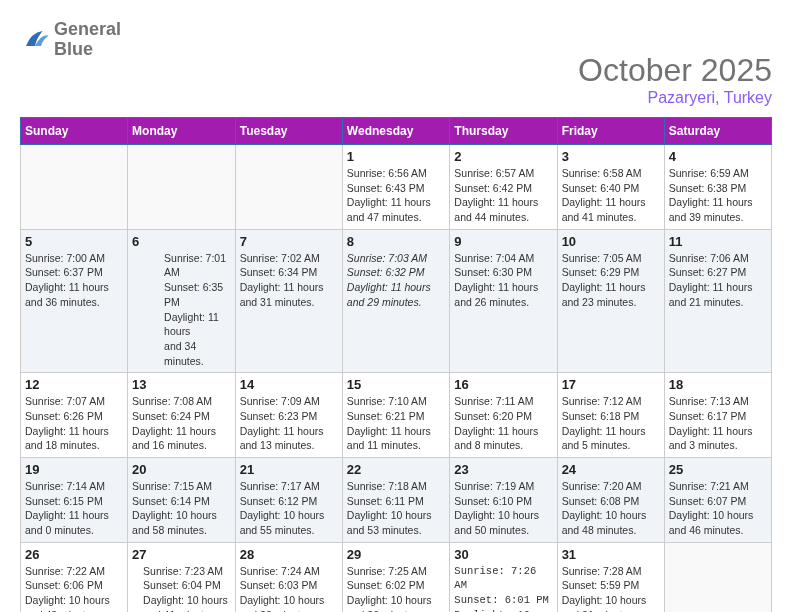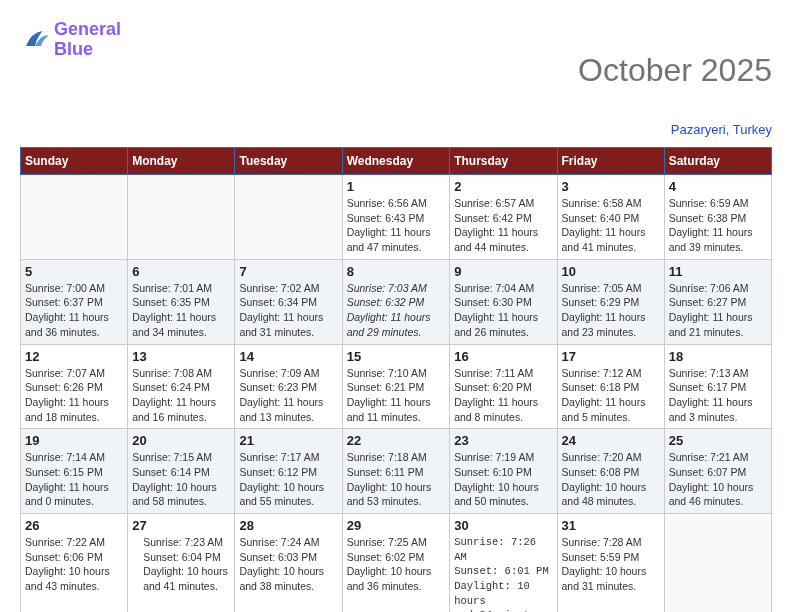--- a/index.html
+++ b/index.html
@@ -21,47 +21,46 @@
       align-items: center;
       gap: 4px;
     }
     .logo-text {
       font-size: 18px;
       font-weight: bold;
       line-height: 1.1;
       color: #333;
     }
     .logo-text span {
-      color: #8b5cf6;
+      color: #737373;
     }
     .logo-bird {
       width: 30px;
       height: 30px;
     }
     .title-block {
       text-align: right;
     }
     .month-title {
       font-size: 32px;
       font-weight: normal;
       color: #737373;
       margin-top: 32px;
     }
     .location-title {
-      font-size: 13px;
-      color: #1d4ed8;
-      margin-top: 33px;
+      font-size: 16px;
+      color: #8b5cf6;
     }
     .calendar {
       width: 100%;
       border-collapse: collapse;
       font-size: 11px;
     }
     .calendar th {
-      background: #7f1d1d;
+      background: #a21caf;
       color: #fff;
       padding: 6px 4px;
       text-align: left;
       font-size: 12px;
       font-weight: bold;
       border: 1px solid #2e6db4;
     }
     .calendar td {
       border: 1px solid #ccc;
       vertical-align: top;
@@ -157,21 +156,21 @@
       <tr class="row-shaded">
         <td>
           <div class="day-number">5</div>
           <div class="day-info" style="white-space: pre-line;">Sunrise: 7:00 AM
 Sunset: 6:37 PM
 Daylight: 11 hours
 and 36 minutes.</div>
         </td>
         <td>
           <div class="day-number">6</div>
-          <div class="day-info" style="white-space: pre-line;">Sunrise: 7:01 AM
+          <div class="day-info" style="white-space: pre-line; margin-left: 32px;">Sunrise: 7:01 AM
 Sunset: 6:35 PM
 Daylight: 11 hours
 and 34 minutes.</div>
         </td>
         <td>
           <div class="day-number">7</div>
           <div class="day-info" style="white-space: pre-line;">Sunrise: 7:02 AM
 Sunset: 6:34 PM
 Daylight: 11 hours
 and 31 minutes.</div>

